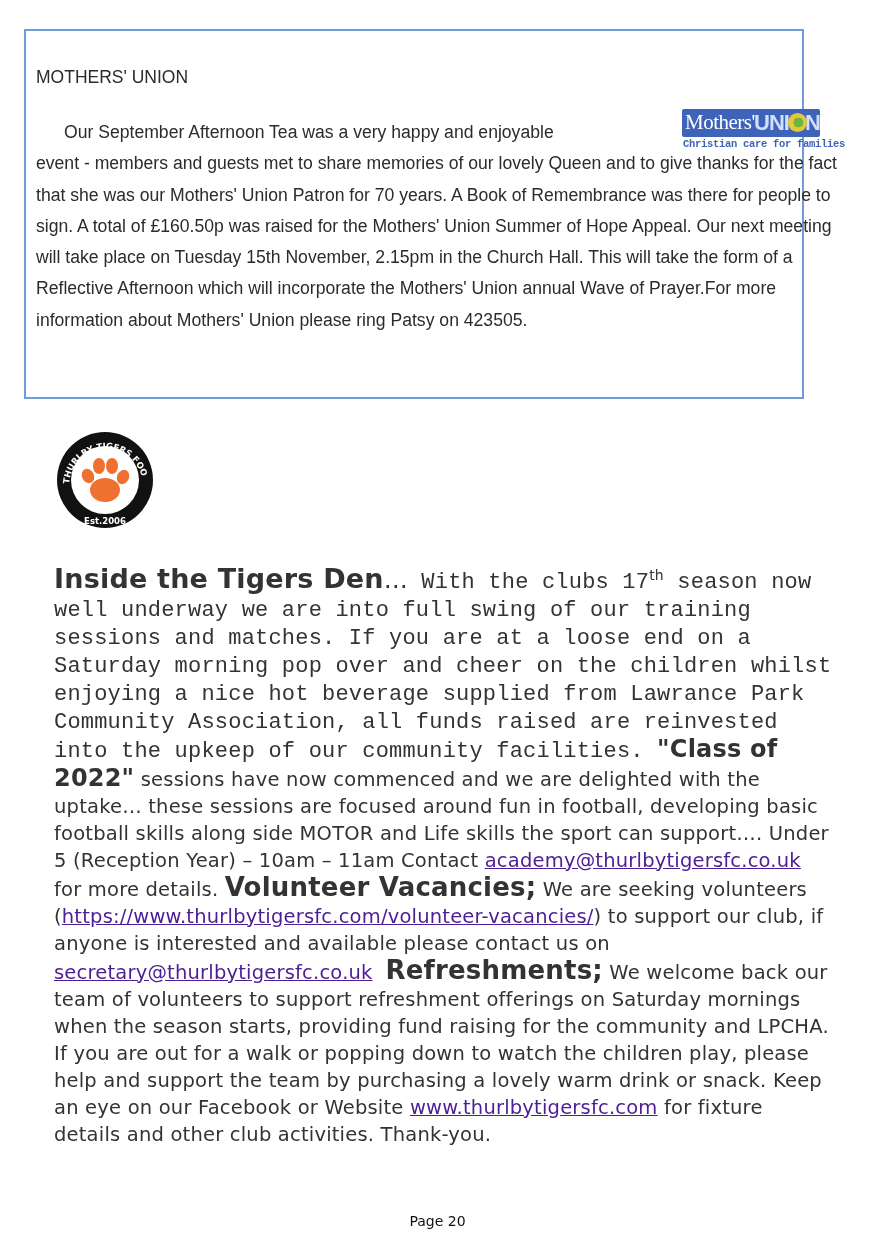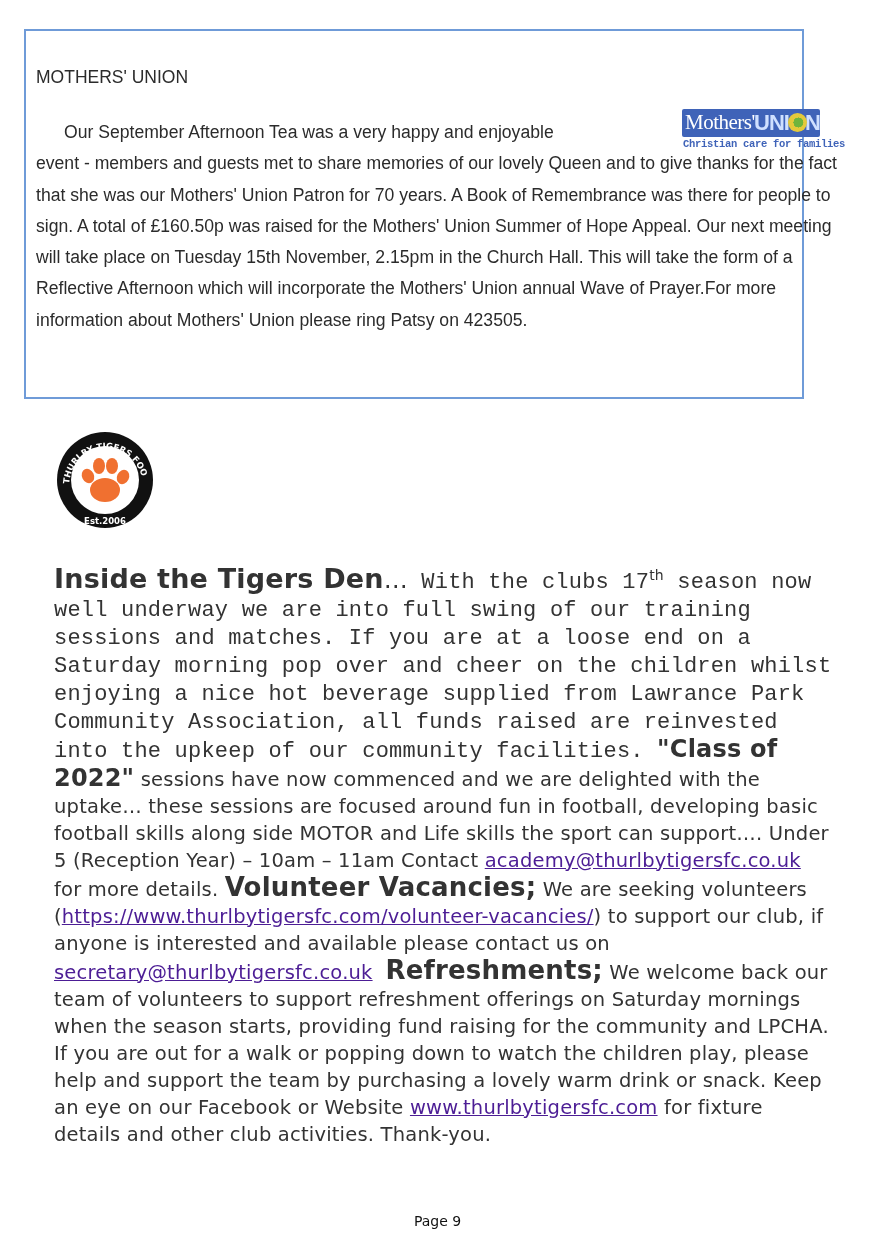--- a/index.html
+++ b/index.html
@@ -94,13 +94,13 @@
     <ellipse cx="44" cy="36" rx="6" ry="8"></ellipse>
     <ellipse cx="57" cy="36" rx="6" ry="8"></ellipse>
     <ellipse cx="68" cy="47" rx="6" ry="7.5" transform="rotate(25 68 47)"></ellipse>
   </g>
 </svg>
 
 <div class="tigers-text">
   <span class="h-big">Inside the Tigers Den</span><span class="h-mid" style="font-weight:normal">…</span><span class="sm"> With the clubs 17</span><sup>th</sup><span class="sm"> season now well underway we are into full swing of our training sessions and matches. If you are at a loose end on a Saturday morning pop over and cheer on the children whilst enjoying a nice hot beverage supplied from Lawrance Park Community Association, all funds raised are reinvested into the upkeep of our community facilities.  </span><span class="h-mid">"Class of 2022"</span><span> sessions have now commenced and we are delighted with the uptake… these sessions are focused around fun in football, developing basic football skills along side MOTOR and Life skills the sport can support…. </span><span class="b">Under 5 (Reception Year) – 10am – 11am</span><span> Contact </span><a href="#">academy@thurlbytigersfc.co.uk</a><span> for more details.    </span><span class="h-big" style="font-size:26px">Volunteer Vacancies;</span><span> We are seeking volunteers (</span><a href="#">https://www.thurlbytigersfc.com/volunteer-vacancies/</a><span>) to support our club, if anyone is interested and available please contact us on </span><a href="#">secretary@thurlbytigersfc.co.uk</a>&nbsp;&nbsp;<span class="h-big" style="font-size:26px">Refreshments;</span><span> We welcome back our team of volunteers to support refreshment offerings on Saturday mornings when the season starts, providing fund raising for the community and LPCHA. If you are out for a walk or popping down to watch the children play, please help and support the team by purchasing a lovely warm drink or snack.  Keep an eye on our Facebook or Website </span><a href="#">www.thurlbytigersfc.com</a><span> for fixture details and other club activities.      Thank-you.</span>
 </div>
 
-<div class="page-num">Page 9</div>
+<div class="page-num">Page 20</div>
 
 </body></html>

